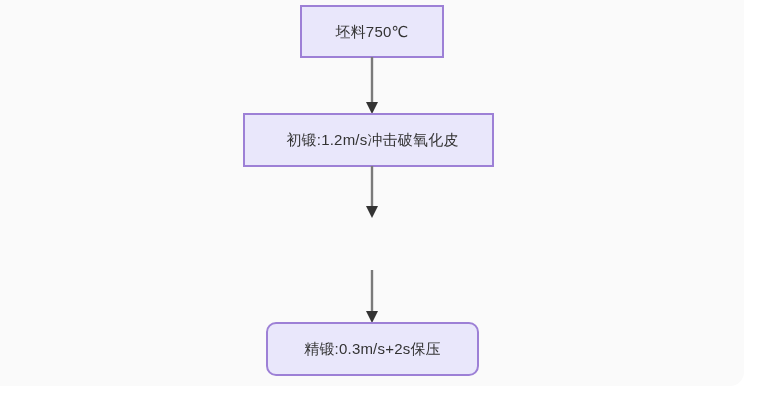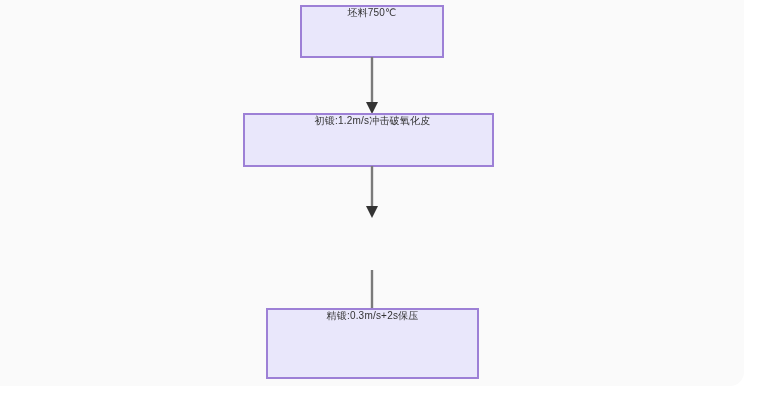--- a/index.html
+++ b/index.html
@@ -21,32 +21,32 @@
     height: 386px;
     background: #fafafa;
     border-radius: 0 0 14px 0;
   }
   .node {
     position: absolute;
     box-sizing: border-box;
     background: #e9e7fb;
     border: 2px solid #9d80d6;
     display: flex;
-    align-items: flex-start;
+    align-items: center;
     justify-content: center;
     color: #333333;
-    font-size: 10px;
+    font-size: 15px;
     line-height: 1.2;
     letter-spacing: 0.2px;
     white-space: nowrap;
   }
   #node-billet      { left: 300px; top: 5px;   width: 144px; height: 53px; }
   #node-rough-forge { left: 243px; top: 113px; width: 251px; height: 54px; padding-left: 8px; }
   #node-mid-forge   { left: 273px; top: 217px; width: 201px; height: 54px; }
-  #node-finish-forge{ left: 266px; top: 308px; width: 213px; height: 71px; }
+  #node-finish-forge{ left: 266px; top: 322px; width: 213px; height: 54px; border-radius: 10px; }
 
   .edge {
     position: absolute;
     left: 340px;
     width: 64px;
   }
   .edge svg { display: block; }
   #edge-1 { top: 57px;  height: 58px; }
   #edge-2 { top: 166px; height: 53px; }
   #edge-3 { top: 270px; height: 54px; }

